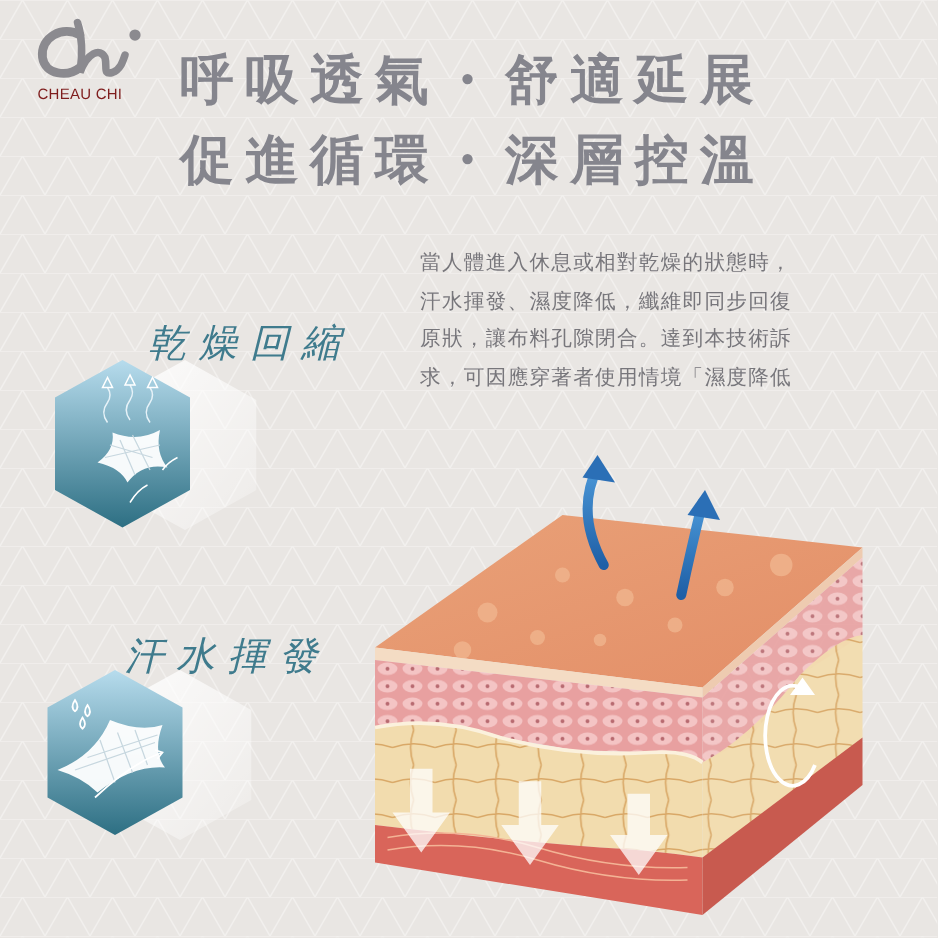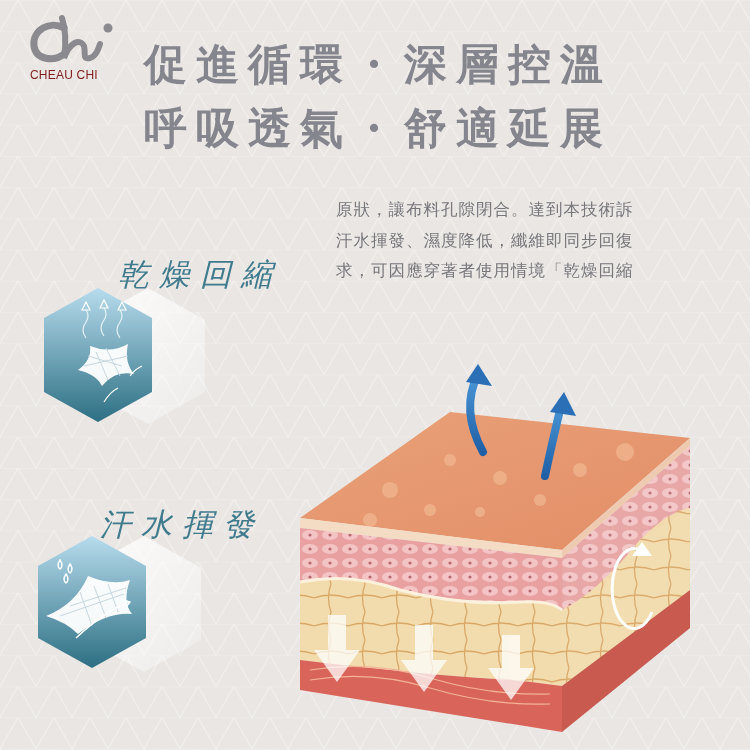--- a/index.html
+++ b/index.html
@@ -27,28 +27,29 @@
 </svg>
 
 <svg class="logo" viewBox="0 0 90 72">
   <path d="M38 14 C24 6 6 16 8 32 C10 46 28 48 38 40" stroke="#8b8a8f" stroke-width="7" fill="none" stroke-linecap="round"></path>
   <path d="M36 4 C40 16 40 30 38 44 C44 28 54 24 58 32 C60 40 56 46 64 44 C70 42 72 36 74 30" stroke="#8b8a8f" stroke-width="6" fill="none" stroke-linecap="round"></path>
   <circle cx="82" cy="14" r="4.5" fill="#8b8a8f"></circle>
 </svg>
 <div class="logo-text">CHEAU CHI</div>
 
 <div class="headline">
+  <div>呼吸透氣・舒適延展</div>
   <div>促進循環・深層控溫</div>
-  <div>呼吸透氣・舒適延展</div>
 </div>
 
 <div class="desc">
+  <p>當人體進入休息或相對乾燥的狀態時，</p>
+  <p>汗水揮發、濕度降低，纖維即同步回復</p>
   <p>原狀，讓布料孔隙閉合。達到本技術訴</p>
-  <p>汗水揮發、濕度降低，纖維即同步回復</p>
-  <p>求，可因應穿著者使用情境「乾燥回縮</p>
+  <p>求，可因應穿著者使用情境「濕度降低</p>
 </div>
 
 <div class="label" style="left:118px;top:254px">乾燥回縮</div>
 <svg class="hex-wrap" style="left:30px;top:280px" width="190" height="160" viewBox="0 0 190 160">
   <defs>
     <linearGradient id="hg1" x1="0" y1="0" x2="0" y2="1">
       <stop offset="0" stop-color="#b7dced"></stop>
         <stop offset="1" stop-color="#2d6f83"></stop>
     </linearGradient>
     <linearGradient id="wg1" x1="0" y1="0" x2="1" y2="1">

